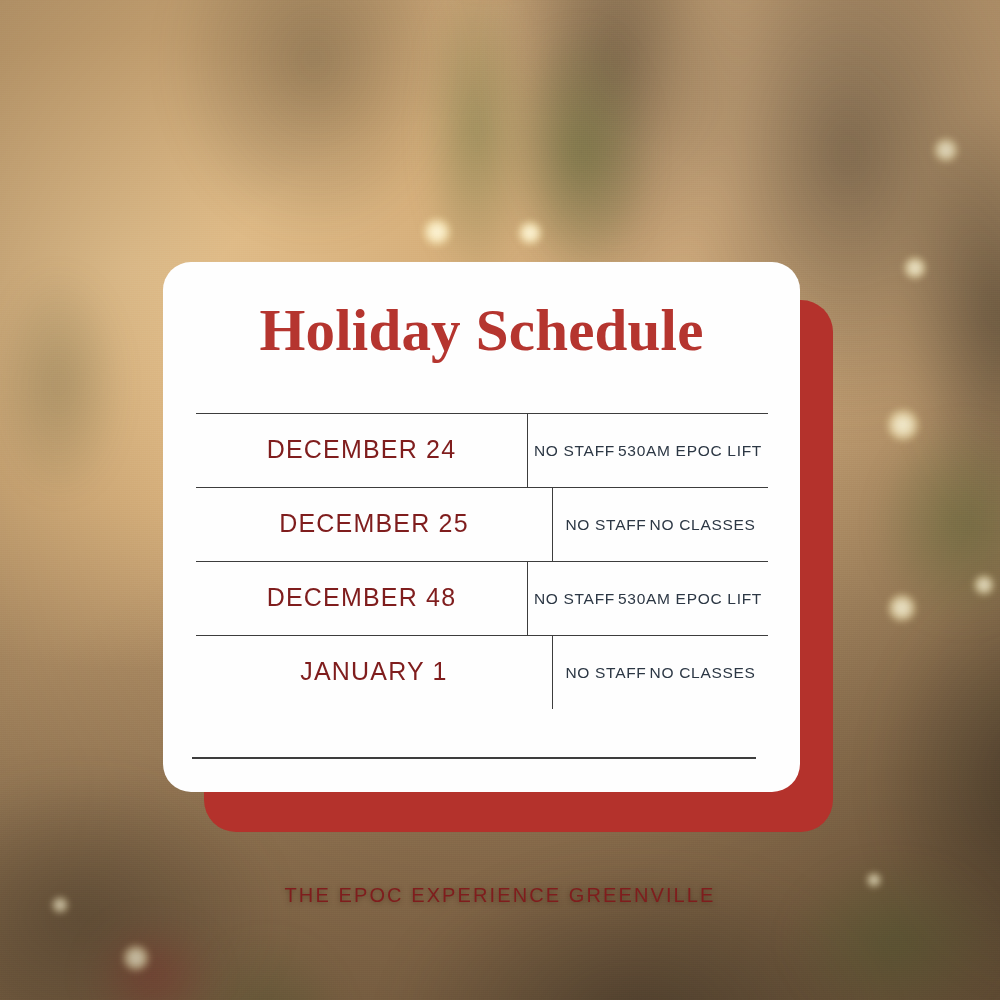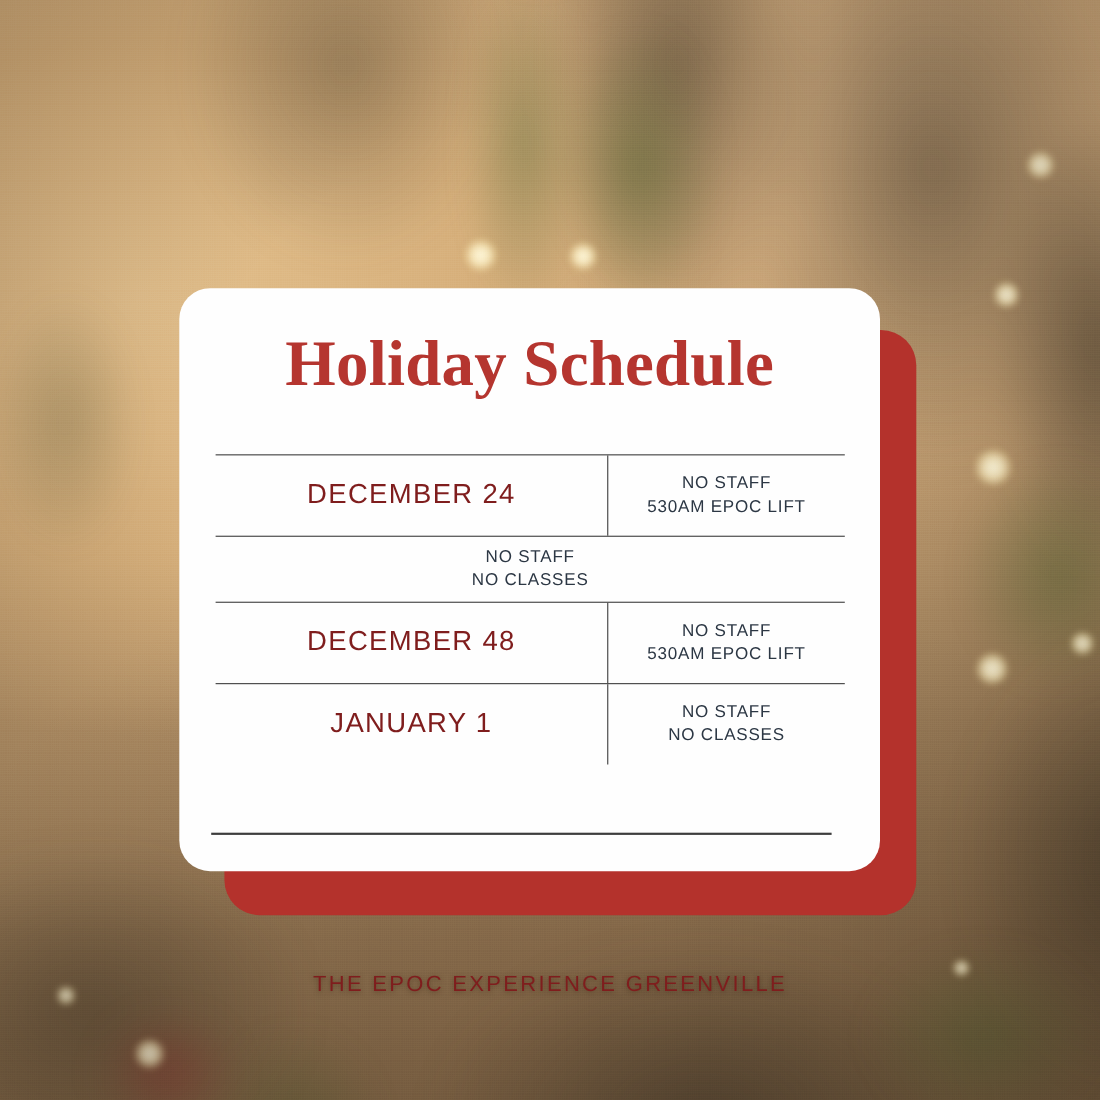--- a/index.html
+++ b/index.html
@@ -143,21 +143,21 @@
     font-size:25px;
     font-weight:300;
     letter-spacing:1.2px;
     color:#7f1d1d;
     white-space:nowrap;
   }
 
   .cell-note {
     flex:1;
     display:flex;
-    flex-direction:column;
+    flex-direction:row;
     align-items:center;
     justify-content:center;
     gap:3px;
     padding:10px 6px;
     font-size:15.5px;
     font-weight:400;
     letter-spacing:.7px;
     color:#2c3744;
     white-space:nowrap;
   }
@@ -220,20 +220,21 @@
 
       <div class="row">
         <div class="cell-date">DECEMBER 24</div>
         <div class="cell-note">
           <span>NO STAFF</span>
           <span>530AM EPOC LIFT</span>
         </div>
       </div>
 
       <div class="row">
+        <div class="cell-date">DECEMBER 25</div>
         <div class="cell-note">
           <span>NO STAFF</span>
           <span>NO CLASSES</span>
         </div>
       </div>
 
       <div class="row">
         <div class="cell-date">DECEMBER 48</div>
         <div class="cell-note">
           <span>NO STAFF</span>

